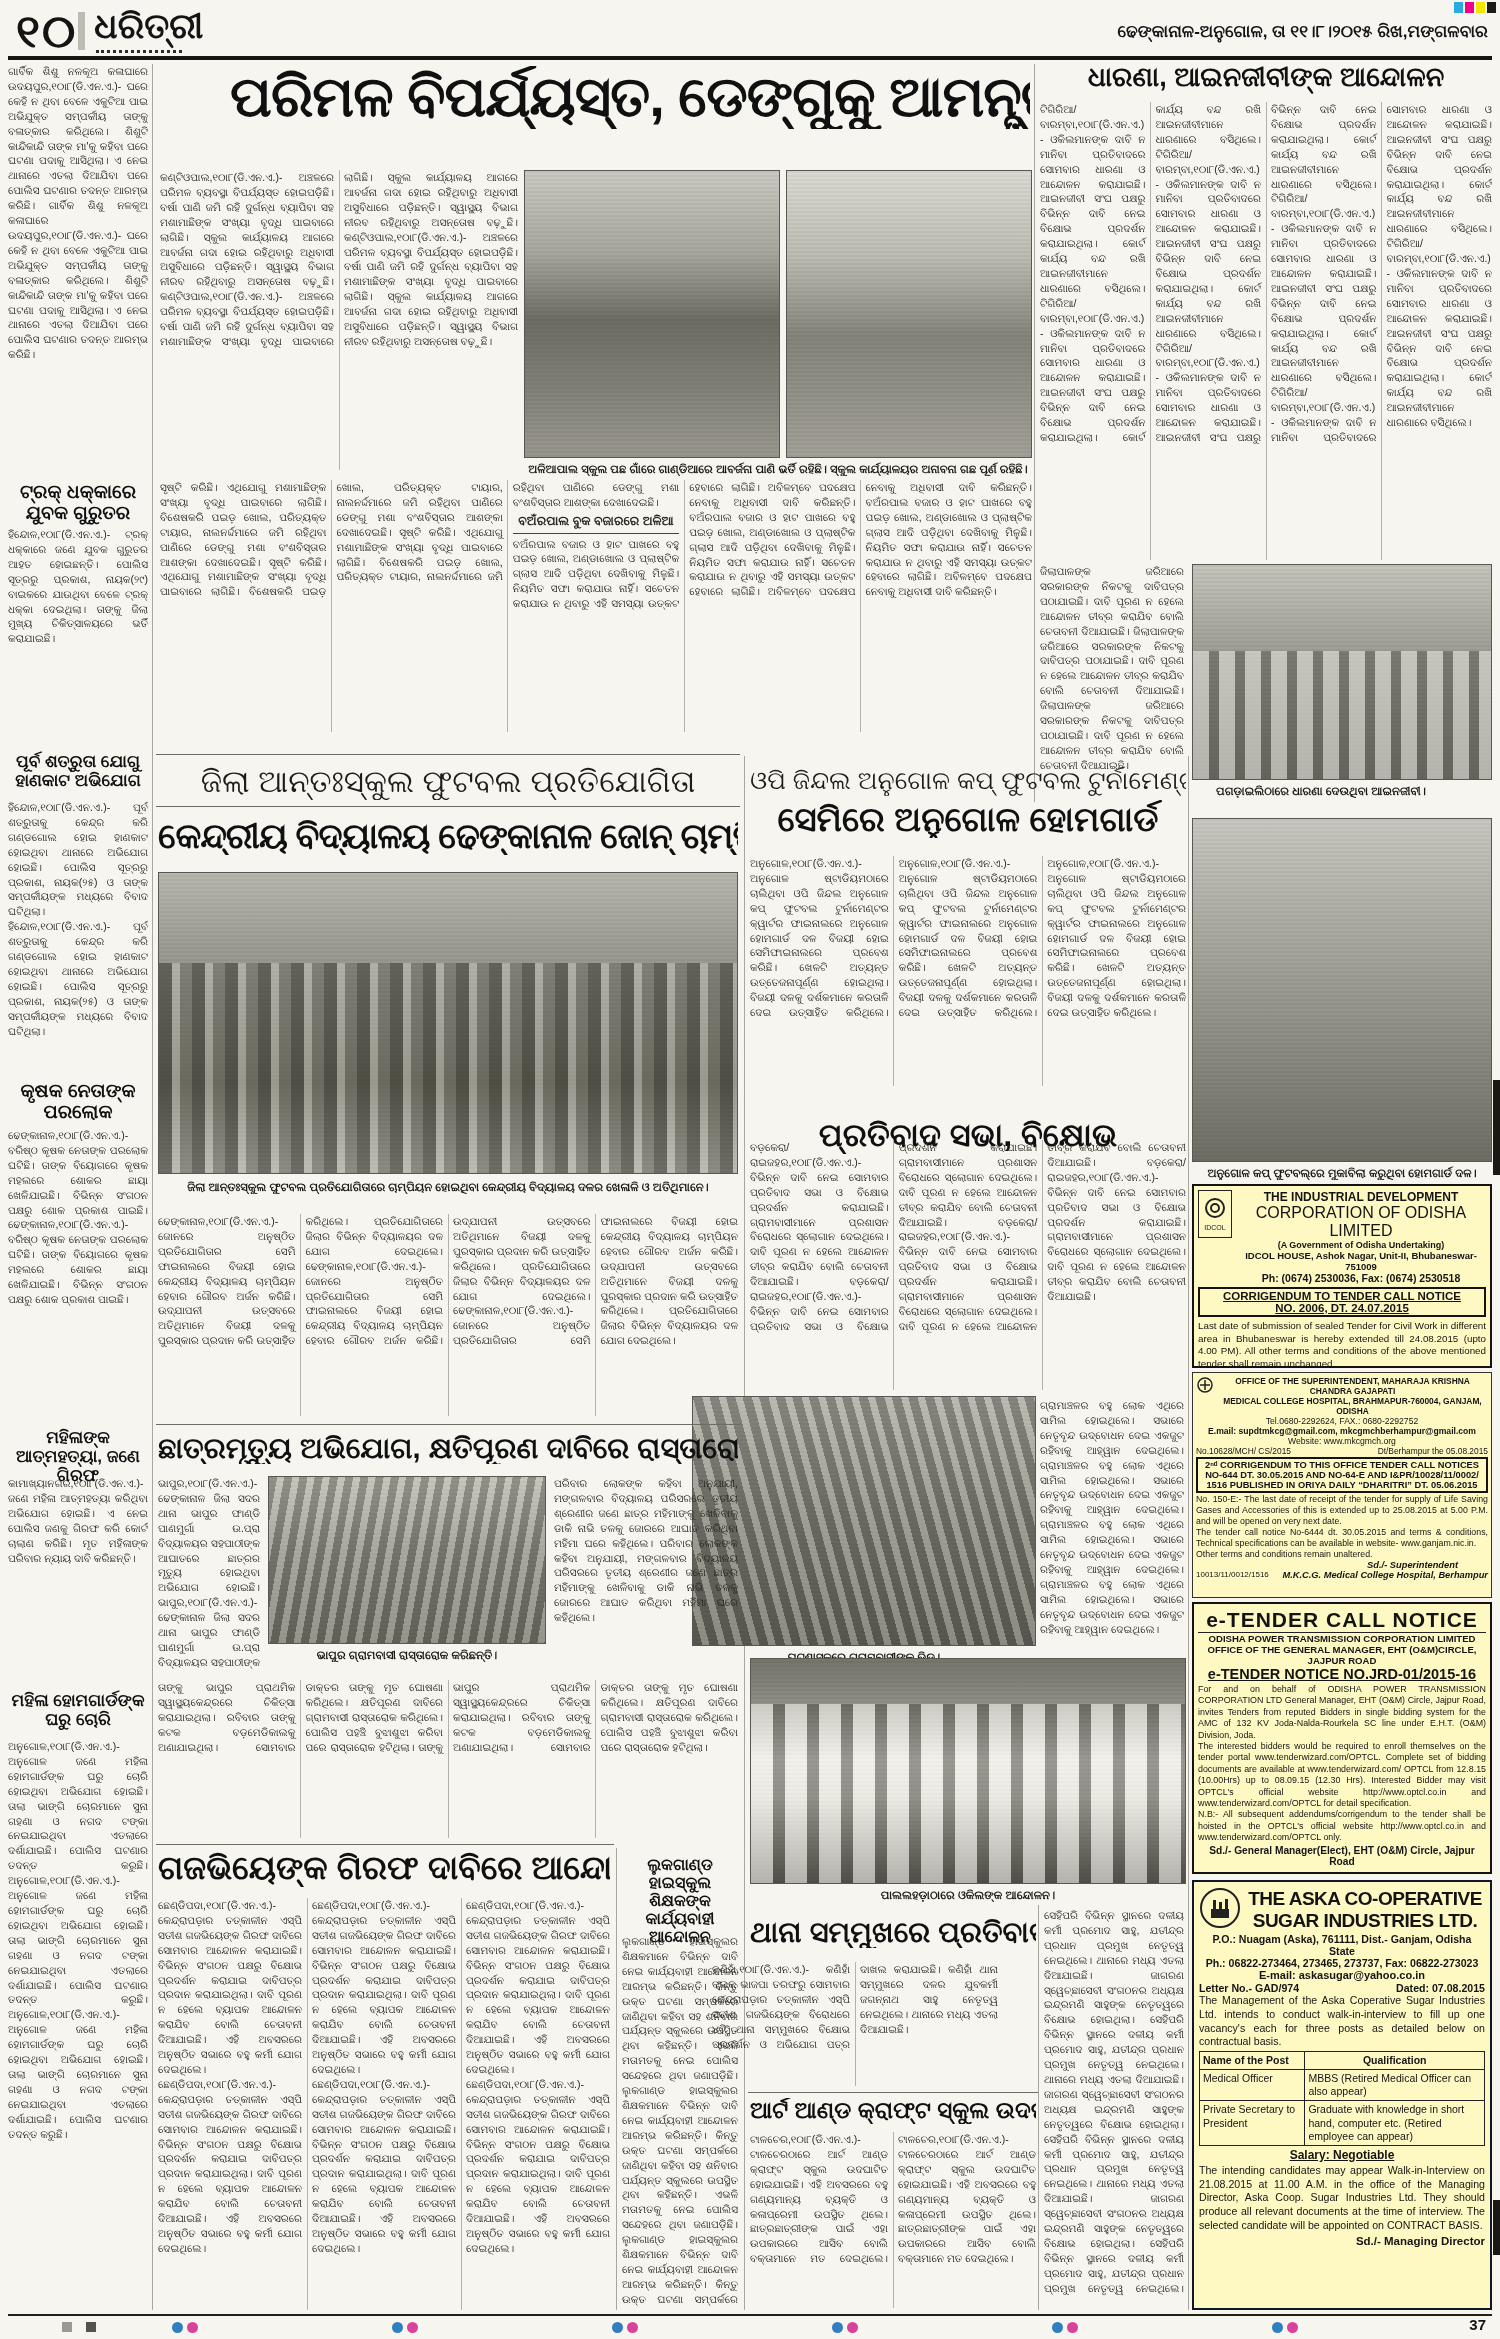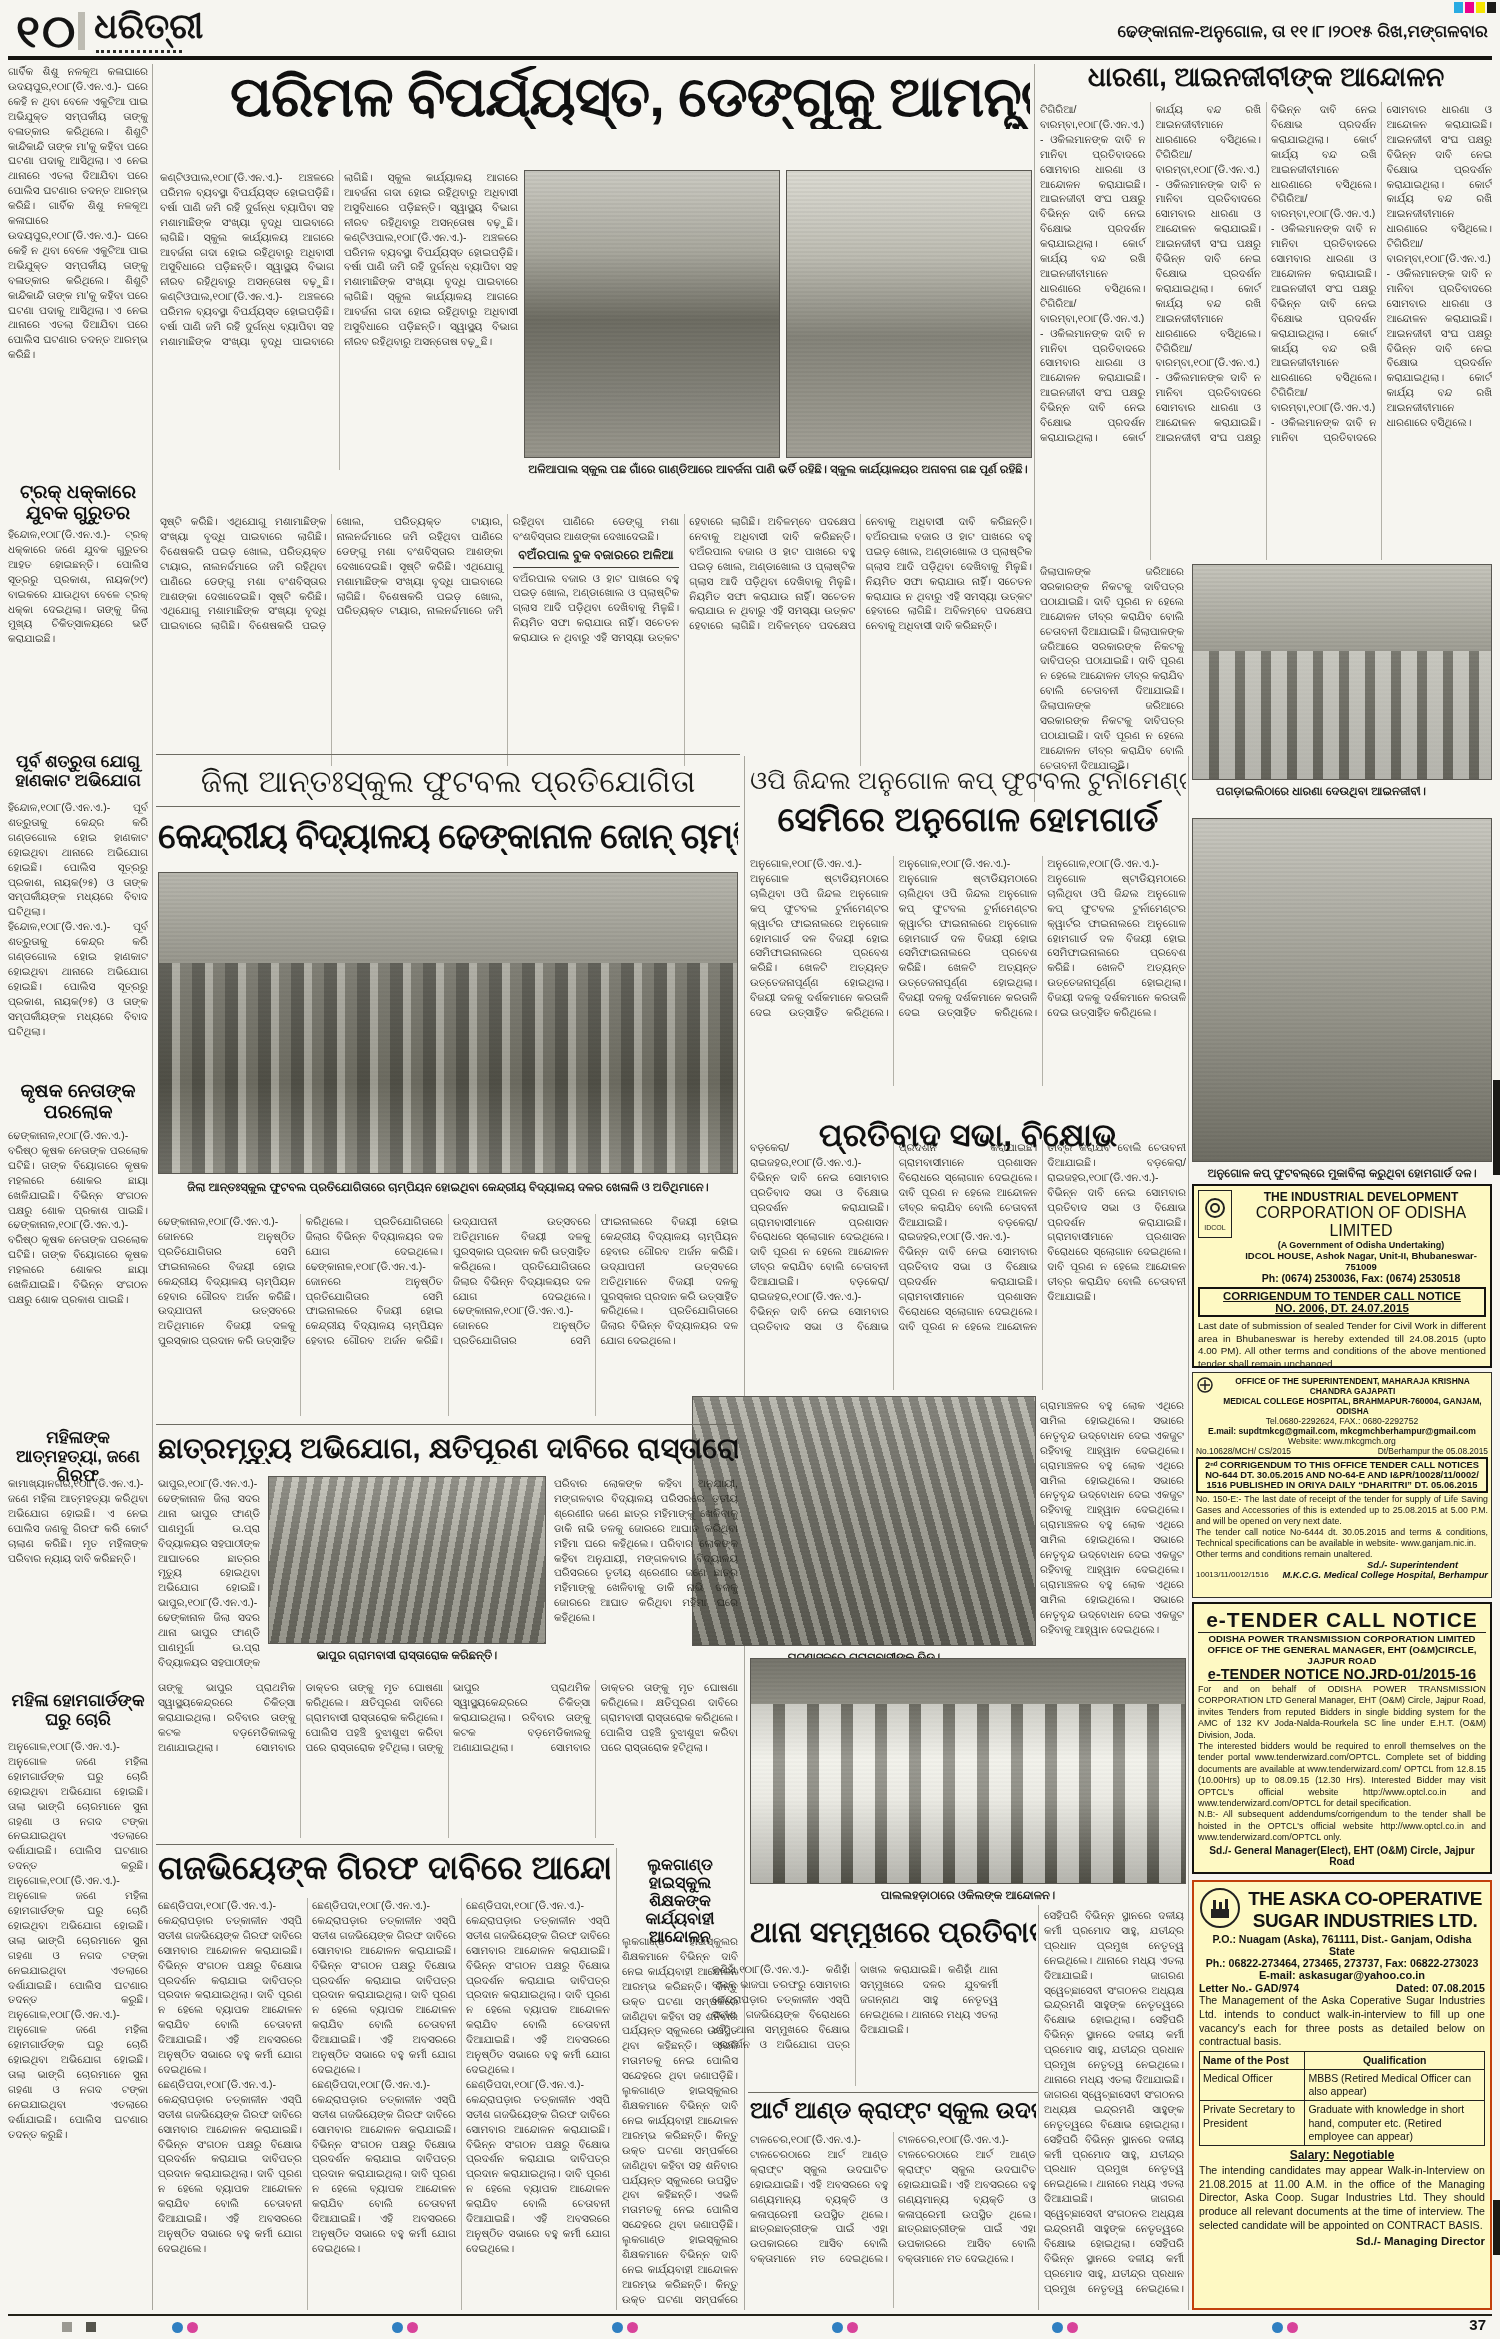--- a/index.html
+++ b/index.html
@@ -69,21 +69,21 @@
   <div class="h" style="font-size:17px;height:48px">ମହିଳା ହୋମଗାର୍ଡଙ୍କ ଘରୁ ଚୋରି</div>
   <div class="bt" style="height:560px">ଅନୁଗୋଳ,୧୦ା୮(ଡି.ଏନ.ଏ.)- ଅନୁଗୋଳ ଜଣେ ମହିଳା ହୋମଗାର୍ଡଙ୍କ ଘରୁ ଚୋରି ହୋଇଥିବା ଅଭିଯୋଗ ହୋଇଛି। ତାଲା ଭାଙ୍ଗି ଚୋରମାନେ ସୁନା ଗହଣା ଓ ନଗଦ ଟଙ୍କା ନେଇଯାଇଥିବା ଏତଲାରେ ଦର୍ଶାଯାଇଛି। ପୋଲିସ ଘଟଣାର ତଦନ୍ତ କରୁଛି। ଅନୁଗୋଳ,୧୦ା୮(ଡି.ଏନ.ଏ.)- ଅନୁଗୋଳ ଜଣେ ମହିଳା ହୋମଗାର୍ଡଙ୍କ ଘରୁ ଚୋରି ହୋଇଥିବା ଅଭିଯୋଗ ହୋଇଛି। ତାଲା ଭାଙ୍ଗି ଚୋରମାନେ ସୁନା ଗହଣା ଓ ନଗଦ ଟଙ୍କା ନେଇଯାଇଥିବା ଏତଲାରେ ଦର୍ଶାଯାଇଛି। ପୋଲିସ ଘଟଣାର ତଦନ୍ତ କରୁଛି। ଅନୁଗୋଳ,୧୦ା୮(ଡି.ଏନ.ଏ.)- ଅନୁଗୋଳ ଜଣେ ମହିଳା ହୋମଗାର୍ଡଙ୍କ ଘରୁ ଚୋରି ହୋଇଥିବା ଅଭିଯୋଗ ହୋଇଛି। ତାଲା ଭାଙ୍ଗି ଚୋରମାନେ ସୁନା ଗହଣା ଓ ନଗଦ ଟଙ୍କା ନେଇଯାଇଥିବା ଏତଲାରେ ଦର୍ଶାଯାଇଛି। ପୋଲିସ ଘଟଣାର ତଦନ୍ତ କରୁଛି।</div>
 </div>
 <div class="vr" style="left:152px;top:64px;height:2246px"></div>
 
 <div class="abs h nowrap" style="left:230px;top:66px;width:800px;font-size:56px;letter-spacing:-1px">ପରିମଳ ବିପର୍ଯ୍ୟସ୍ତ, ଡେଙ୍ଗୁକୁ ଆମନ୍ତ୍ରଣ</div>
 <div class="abs bt c2" style="left:160px;top:170px;width:358px;height:300px">କଣ୍ଟିଓପାଲ,୧୦ା୮(ଡି.ଏନ.ଏ.)- ଅଞ୍ଚଳରେ ପରିମଳ ବ୍ୟବସ୍ଥା ବିପର୍ଯ୍ୟସ୍ତ ହୋଇପଡ଼ିଛି। ବର୍ଷା ପାଣି ଜମି ରହି ଦୁର୍ଗନ୍ଧ ବ୍ୟାପିବା ସହ ମଶାମାଛିଙ୍କ ସଂଖ୍ୟା ବୃଦ୍ଧି ପାଇବାରେ ଲାଗିଛି। ସ୍କୁଲ କାର୍ଯ୍ୟାଳୟ ଆଗରେ ଆବର୍ଜନା ଗଦା ହୋଇ ରହିଥିବାରୁ ଅଧିବାସୀ ଅସୁବିଧାରେ ପଡ଼ିଛନ୍ତି। ସ୍ୱାସ୍ଥ୍ୟ ବିଭାଗ ନୀରବ ରହିଥିବାରୁ ଅସନ୍ତୋଷ ବଢ଼ୁଛି। କଣ୍ଟିଓପାଲ,୧୦ା୮(ଡି.ଏନ.ଏ.)- ଅଞ୍ଚଳରେ ପରିମଳ ବ୍ୟବସ୍ଥା ବିପର୍ଯ୍ୟସ୍ତ ହୋଇପଡ଼ିଛି। ବର୍ଷା ପାଣି ଜମି ରହି ଦୁର୍ଗନ୍ଧ ବ୍ୟାପିବା ସହ ମଶାମାଛିଙ୍କ ସଂଖ୍ୟା ବୃଦ୍ଧି ପାଇବାରେ ଲାଗିଛି। ସ୍କୁଲ କାର୍ଯ୍ୟାଳୟ ଆଗରେ ଆବର୍ଜନା ଗଦା ହୋଇ ରହିଥିବାରୁ ଅଧିବାସୀ ଅସୁବିଧାରେ ପଡ଼ିଛନ୍ତି। ସ୍ୱାସ୍ଥ୍ୟ ବିଭାଗ ନୀରବ ରହିଥିବାରୁ ଅସନ୍ତୋଷ ବଢ଼ୁଛି। କଣ୍ଟିଓପାଲ,୧୦ା୮(ଡି.ଏନ.ଏ.)- ଅଞ୍ଚଳରେ ପରିମଳ ବ୍ୟବସ୍ଥା ବିପର୍ଯ୍ୟସ୍ତ ହୋଇପଡ଼ିଛି। ବର୍ଷା ପାଣି ଜମି ରହି ଦୁର୍ଗନ୍ଧ ବ୍ୟାପିବା ସହ ମଶାମାଛିଙ୍କ ସଂଖ୍ୟା ବୃଦ୍ଧି ପାଇବାରେ ଲାଗିଛି। ସ୍କୁଲ କାର୍ଯ୍ୟାଳୟ ଆଗରେ ଆବର୍ଜନା ଗଦା ହୋଇ ରହିଥିବାରୁ ଅଧିବାସୀ ଅସୁବିଧାରେ ପଡ଼ିଛନ୍ତି। ସ୍ୱାସ୍ଥ୍ୟ ବିଭାଗ ନୀରବ ରହିଥିବାରୁ ଅସନ୍ତୋଷ ବଢ଼ୁଛି।</div>
 <div class="photo ph-pond" style="left:524px;top:170px;width:256px;height:288px"></div>
 <div class="photo ph-road" style="left:786px;top:170px;width:246px;height:288px"></div>
 <div class="abs cap" style="left:524px;top:462px;width:508px">ଅଳିଆପାଲ ସ୍କୁଲ ପଛ ଗାଁରେ ଗାଣ୍ଡିଆରେ ଆବର୍ଜନା ପାଣି ଭର୍ତି ରହିଛି। ସ୍କୁଲ କାର୍ଯ୍ୟାଳୟର ଅନାବନା ଗଛ ପୂର୍ଣ ରହିଛି।</div>
-<div class="abs bt c5" style="left:160px;top:514px;width:872px;height:252px">
+<div class="abs bt c5" style="left:160px;top:480px;width:872px;height:252px">
   <span>ସୃଷ୍ଟି କରିଛି। ଏଥିଯୋଗୁ ମଶାମାଛିଙ୍କ ସଂଖ୍ୟା ବୃଦ୍ଧି ପାଇବାରେ ଲାଗିଛି। ବିଶେଷକରି ପଇଡ଼ ଖୋଲ, ପରିତ୍ୟକ୍ତ ଟାୟାର, ନାଲନର୍ଦ୍ଦମାରେ ଜମି ରହିଥିବା ପାଣିରେ ଡେଙ୍ଗୁ ମଶା ବଂଶବିସ୍ତାର ଆଶଙ୍କା ଦେଖାଦେଇଛି। ସୃଷ୍ଟି କରିଛି। ଏଥିଯୋଗୁ ମଶାମାଛିଙ୍କ ସଂଖ୍ୟା ବୃଦ୍ଧି ପାଇବାରେ ଲାଗିଛି। ବିଶେଷକରି ପଇଡ଼ ଖୋଲ, ପରିତ୍ୟକ୍ତ ଟାୟାର, ନାଲନର୍ଦ୍ଦମାରେ ଜମି ରହିଥିବା ପାଣିରେ ଡେଙ୍ଗୁ ମଶା ବଂଶବିସ୍ତାର ଆଶଙ୍କା ଦେଖାଦେଇଛି। ସୃଷ୍ଟି କରିଛି। ଏଥିଯୋଗୁ ମଶାମାଛିଙ୍କ ସଂଖ୍ୟା ବୃଦ୍ଧି ପାଇବାରେ ଲାଗିଛି। ବିଶେଷକରି ପଇଡ଼ ଖୋଲ, ପରିତ୍ୟକ୍ତ ଟାୟାର, ନାଲନର୍ଦ୍ଦମାରେ ଜମି ରହିଥିବା ପାଣିରେ ଡେଙ୍ଗୁ ମଶା ବଂଶବିସ୍ତାର ଆଶଙ୍କା ଦେଖାଦେଇଛି।</span>
   <b class="crosshead">ବଅଁରପାଲ ବୁକ ବଜାରରେ ଅଳିଆ</b>
   <span>ବଅଁରପାଲ ବଜାର ଓ ହାଟ ପାଖରେ ବହୁ ପଇଡ଼ ଖୋଲ, ଅଣ୍ଡାଖୋଲ ଓ ପ୍ଲାଷ୍ଟିକ ଗ୍ଲାସ ଆଦି ପଡ଼ିଥିବା ଦେଖିବାକୁ ମିଳୁଛି। ନିୟମିତ ସଫା କରାଯାଉ ନାହିଁ। ସଚେତନ କରାଯାଉ ନ ଥିବାରୁ ଏହି ସମସ୍ୟା ଉତ୍କଟ ହେବାରେ ଲାଗିଛି। ଅବିଳମ୍ବେ ପଦକ୍ଷେପ ନେବାକୁ ଅଧିବାସୀ ଦାବି କରିଛନ୍ତି। ବଅଁରପାଲ ବଜାର ଓ ହାଟ ପାଖରେ ବହୁ ପଇଡ଼ ଖୋଲ, ଅଣ୍ଡାଖୋଲ ଓ ପ୍ଲାଷ୍ଟିକ ଗ୍ଲାସ ଆଦି ପଡ଼ିଥିବା ଦେଖିବାକୁ ମିଳୁଛି। ନିୟମିତ ସଫା କରାଯାଉ ନାହିଁ। ସଚେତନ କରାଯାଉ ନ ଥିବାରୁ ଏହି ସମସ୍ୟା ଉତ୍କଟ ହେବାରେ ଲାଗିଛି। ଅବିଳମ୍ବେ ପଦକ୍ଷେପ ନେବାକୁ ଅଧିବାସୀ ଦାବି କରିଛନ୍ତି। ବଅଁରପାଲ ବଜାର ଓ ହାଟ ପାଖରେ ବହୁ ପଇଡ଼ ଖୋଲ, ଅଣ୍ଡାଖୋଲ ଓ ପ୍ଲାଷ୍ଟିକ ଗ୍ଲାସ ଆଦି ପଡ଼ିଥିବା ଦେଖିବାକୁ ମିଳୁଛି। ନିୟମିତ ସଫା କରାଯାଉ ନାହିଁ। ସଚେତନ କରାଯାଉ ନ ଥିବାରୁ ଏହି ସମସ୍ୟା ଉତ୍କଟ ହେବାରେ ଲାଗିଛି। ଅବିଳମ୍ବେ ପଦକ୍ଷେପ ନେବାକୁ ଅଧିବାସୀ ଦାବି କରିଛନ୍ତି।</span>
 </div>
 
 <div class="vr" style="left:1034px;top:64px;height:738px"></div>
 <div class="abs h" style="left:1040px;top:62px;width:452px;font-size:27px">ଧାରଣା, ଆଇନଜୀବୀଙ୍କ ଆନ୍ଦୋଳନ</div>
 <div class="abs bt c4" style="left:1040px;top:102px;width:452px;height:458px">ଟିଗିରିଆ/ବାରମ୍ବା,୧୦ା୮(ଡି.ଏନ.ଏ.)- ଓକିଲମାନଙ୍କ ଦାବି ନ ମାନିବା ପ୍ରତିବାଦରେ ସୋମବାର ଧାରଣା ଓ ଆନ୍ଦୋଳନ କରାଯାଇଛି। ଆଇନଜୀବୀ ସଂଘ ପକ୍ଷରୁ ବିଭିନ୍ନ ଦାବି ନେଇ ବିକ୍ଷୋଭ ପ୍ରଦର୍ଶନ କରାଯାଇଥିଲା। କୋର୍ଟ କାର୍ଯ୍ୟ ବନ୍ଦ ରଖି ଆଇନଜୀବୀମାନେ ଧାରଣାରେ ବସିଥିଲେ। ଟିଗିରିଆ/ବାରମ୍ବା,୧୦ା୮(ଡି.ଏନ.ଏ.)- ଓକିଲମାନଙ୍କ ଦାବି ନ ମାନିବା ପ୍ରତିବାଦରେ ସୋମବାର ଧାରଣା ଓ ଆନ୍ଦୋଳନ କରାଯାଇଛି। ଆଇନଜୀବୀ ସଂଘ ପକ୍ଷରୁ ବିଭିନ୍ନ ଦାବି ନେଇ ବିକ୍ଷୋଭ ପ୍ରଦର୍ଶନ କରାଯାଇଥିଲା। କୋର୍ଟ କାର୍ଯ୍ୟ ବନ୍ଦ ରଖି ଆଇନଜୀବୀମାନେ ଧାରଣାରେ ବସିଥିଲେ। ଟିଗିରିଆ/ବାରମ୍ବା,୧୦ା୮(ଡି.ଏନ.ଏ.)- ଓକିଲମାନଙ୍କ ଦାବି ନ ମାନିବା ପ୍ରତିବାଦରେ ସୋମବାର ଧାରଣା ଓ ଆନ୍ଦୋଳନ କରାଯାଇଛି। ଆଇନଜୀବୀ ସଂଘ ପକ୍ଷରୁ ବିଭିନ୍ନ ଦାବି ନେଇ ବିକ୍ଷୋଭ ପ୍ରଦର୍ଶନ କରାଯାଇଥିଲା। କୋର୍ଟ କାର୍ଯ୍ୟ ବନ୍ଦ ରଖି ଆଇନଜୀବୀମାନେ ଧାରଣାରେ ବସିଥିଲେ। ଟିଗିରିଆ/ବାରମ୍ବା,୧୦ା୮(ଡି.ଏନ.ଏ.)- ଓକିଲମାନଙ୍କ ଦାବି ନ ମାନିବା ପ୍ରତିବାଦରେ ସୋମବାର ଧାରଣା ଓ ଆନ୍ଦୋଳନ କରାଯାଇଛି। ଆଇନଜୀବୀ ସଂଘ ପକ୍ଷରୁ ବିଭିନ୍ନ ଦାବି ନେଇ ବିକ୍ଷୋଭ ପ୍ରଦର୍ଶନ କରାଯାଇଥିଲା। କୋର୍ଟ କାର୍ଯ୍ୟ ବନ୍ଦ ରଖି ଆଇନଜୀବୀମାନେ ଧାରଣାରେ ବସିଥିଲେ। ଟିଗିରିଆ/ବାରମ୍ବା,୧୦ା୮(ଡି.ଏନ.ଏ.)- ଓକିଲମାନଙ୍କ ଦାବି ନ ମାନିବା ପ୍ରତିବାଦରେ ସୋମବାର ଧାରଣା ଓ ଆନ୍ଦୋଳନ କରାଯାଇଛି। ଆଇନଜୀବୀ ସଂଘ ପକ୍ଷରୁ ବିଭିନ୍ନ ଦାବି ନେଇ ବିକ୍ଷୋଭ ପ୍ରଦର୍ଶନ କରାଯାଇଥିଲା। କୋର୍ଟ କାର୍ଯ୍ୟ ବନ୍ଦ ରଖି ଆଇନଜୀବୀମାନେ ଧାରଣାରେ ବସିଥିଲେ। ଟିଗିରିଆ/ବାରମ୍ବା,୧୦ା୮(ଡି.ଏନ.ଏ.)- ଓକିଲମାନଙ୍କ ଦାବି ନ ମାନିବା ପ୍ରତିବାଦରେ ସୋମବାର ଧାରଣା ଓ ଆନ୍ଦୋଳନ କରାଯାଇଛି। ଆଇନଜୀବୀ ସଂଘ ପକ୍ଷରୁ ବିଭିନ୍ନ ଦାବି ନେଇ ବିକ୍ଷୋଭ ପ୍ରଦର୍ଶନ କରାଯାଇଥିଲା। କୋର୍ଟ କାର୍ଯ୍ୟ ବନ୍ଦ ରଖି ଆଇନଜୀବୀମାନେ ଧାରଣାରେ ବସିଥିଲେ। ଟିଗିରିଆ/ବାରମ୍ବା,୧୦ା୮(ଡି.ଏନ.ଏ.)- ଓକିଲମାନଙ୍କ ଦାବି ନ ମାନିବା ପ୍ରତିବାଦରେ ସୋମବାର ଧାରଣା ଓ ଆନ୍ଦୋଳନ କରାଯାଇଛି। ଆଇନଜୀବୀ ସଂଘ ପକ୍ଷରୁ ବିଭିନ୍ନ ଦାବି ନେଇ ବିକ୍ଷୋଭ ପ୍ରଦର୍ଶନ କରାଯାଇଥିଲା। କୋର୍ଟ କାର୍ଯ୍ୟ ବନ୍ଦ ରଖି ଆଇନଜୀବୀମାନେ ଧାରଣାରେ ବସିଥିଲେ।</div>
 <div class="abs bt c1" style="left:1040px;top:564px;width:144px;height:216px">ଜିଲାପାଳଙ୍କ ଜରିଆରେ ସରକାରଙ୍କ ନିକଟକୁ ଦାବିପତ୍ର ପଠାଯାଇଛି। ଦାବି ପୂରଣ ନ ହେଲେ ଆନ୍ଦୋଳନ ତୀବ୍ର କରାଯିବ ବୋଲି ଚେତାବନୀ ଦିଆଯାଇଛି। ଜିଲାପାଳଙ୍କ ଜରିଆରେ ସରକାରଙ୍କ ନିକଟକୁ ଦାବିପତ୍ର ପଠାଯାଇଛି। ଦାବି ପୂରଣ ନ ହେଲେ ଆନ୍ଦୋଳନ ତୀବ୍ର କରାଯିବ ବୋଲି ଚେତାବନୀ ଦିଆଯାଇଛି। ଜିଲାପାଳଙ୍କ ଜରିଆରେ ସରକାରଙ୍କ ନିକଟକୁ ଦାବିପତ୍ର ପଠାଯାଇଛି। ଦାବି ପୂରଣ ନ ହେଲେ ଆନ୍ଦୋଳନ ତୀବ୍ର କରାଯିବ ବୋଲି ଚେତାବନୀ ଦିଆଯାଇଛି।</div>
 <div class="photo ph-sit" style="left:1192px;top:564px;width:300px;height:216px"></div>
@@ -201,21 +201,21 @@
   <div class="adc" style="font-size:21px;font-weight:900;letter-spacing:1px;border-bottom:1px solid #222">e-TENDER CALL NOTICE</div>
   <div class="adc" style="font-size:9.6px;font-weight:800">ODISHA POWER TRANSMISSION CORPORATION LIMITED</div>
   <div class="adc" style="font-size:9.6px;font-weight:800">OFFICE OF THE GENERAL MANAGER, EHT (O&amp;M)CIRCLE, JAJPUR ROAD</div>
   <div class="adc" style="font-size:14.5px;font-weight:900;text-decoration:underline">e-TENDER NOTICE NO.JRD-01/2015-16</div>
   <div style="font-size:8.9px;text-align:justify;line-height:1.28;margin-top:2px">For and on behalf of ODISHA POWER TRANSMISSION CORPORATION LTD General Manager, EHT (O&amp;M) Circle, Jajpur Road, invites Tenders from reputed Bidders in single bidding system for the AMC of 132 KV Joda-Nalda-Rourkela SC line under E.H.T. (O&amp;M) Division, Joda.</div>
   <div style="font-size:8.9px;text-align:justify;line-height:1.28">The interested bidders would be required to enroll themselves on the tender portal www.tenderwizard.com/OPTCL. Complete set of bidding documents are available at www.tenderwizard.com/ OPTCL from 12.8.15 (10.00Hrs) up to 08.09.15 (12.30 Hrs). Interested Bidder may visit OPTCL's official website http://www.optcl.co.in and www.tenderwizard.com/OPTCL for detail specification.</div>
   <div style="font-size:8.9px;text-align:justify;line-height:1.28">N.B:- All subsequent addendums/corrigendum to the tender shall be hoisted in the OPTCL's official website http://www.optcl.co.in and www.tenderwizard.com/OPTCL only.</div>
   <div class="adc" style="font-size:10.2px;font-weight:800;margin-top:2px">Sd./-  General Manager(Elect), EHT (O&amp;M) Circle, Jajpur Road</div>
 </div>
 
-<div class="ad" style="left:1192px;top:1880px;width:300px;height:430px;border:2px solid #c2410c;padding:5px">
+<div class="ad" style="left:1192px;top:1880px;width:300px;height:430px;border:2px solid #0f172a;padding:5px">
   <div style="display:flex;gap:4px;align-items:center">
     <span style="flex:0 0 42px">
       <svg width="42" height="42" viewBox="0 0 42 42">
           <circle cx="21" cy="21" r="19" fill="none" stroke="#222" stroke-width="2"></circle>
           <rect x="12" y="22" width="18" height="9" fill="#222"></rect>
           <rect x="14" y="13" width="3" height="9" fill="#222"></rect>
           <rect x="20" y="15" width="3" height="7" fill="#222"></rect>
           <rect x="26" y="12" width="3" height="10" fill="#222"></rect>
         </svg>
     </span>

